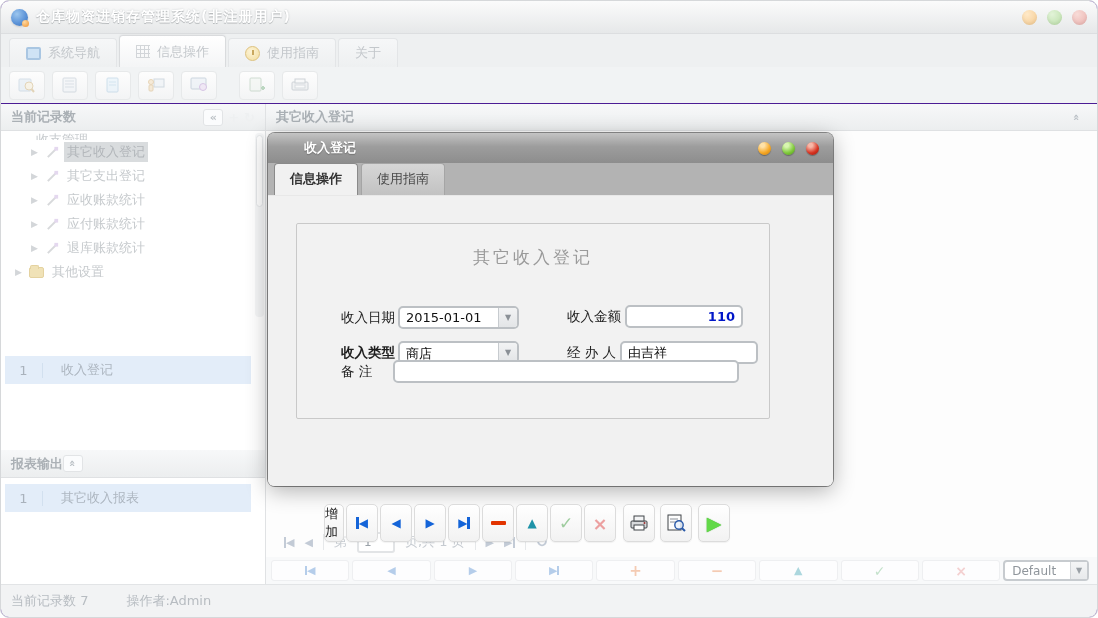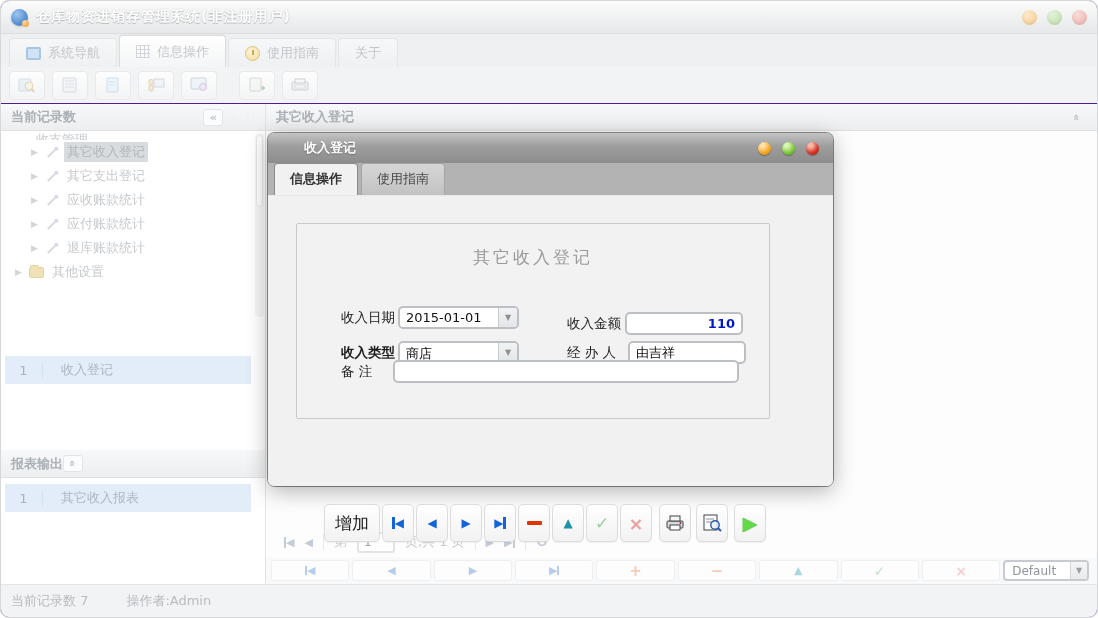--- a/index.html
+++ b/index.html
@@ -115,26 +115,26 @@
   .groupbox { position:absolute; left:28px; top:27px; width:474px; height:196px; border:1px solid #c9c9c9; border-radius:2px; background:#f2f2f2; }
   .ftitle { position:absolute; left:0; top:22px; width:100%; text-align:center; color:#9a9a9a; font-size:17px; letter-spacing:3px; }
   .frow { position:absolute; display:flex; align-items:center; }
   .flabel { font-size:13.5px; color:#1d1d1d; white-space:nowrap; }
   .flabel.b { font-weight:bold; }
   .combo { display:flex; width:121px; height:23px; border:2px solid #bcc0c4; border-radius:5px; background:#fff; overflow:hidden; }
   .combo .cval { flex:1; font-size:13px; color:#111; padding:2px 0 0 6px; }
   .combo .cdd { width:19px; background:linear-gradient(#f2f3f4,#e3e5e7); border-left:1px solid #c7cbcf; color:#8a9096; font-size:8px; display:flex; align-items:center; justify-content:center; }
   .tbox { height:23px; border:2px solid #bcc0c4; border-radius:5px; background:#fff; font-size:13px; color:#111; padding:0 6px; font-family:inherit; outline:none; }
   .tbox.amount { width:118px; color:#0016c8; font-weight:bold; text-align:right; }
-  .tbox.handler { width:118px;margin-left:8px; }
+  .tbox.handler { width:138px; }
   .tbox.remark { width:346px; }
   .btnrow { position:absolute; left:56px; top:308px; display:flex; gap:2px; align-items:center; }
   .ibtn { width:32px; height:38px; border:1px solid #dcdcdc; border-radius:5px; background:linear-gradient(#ffffff,#f2f2f2);
     display:flex; align-items:center; justify-content:center; box-shadow:0 1px 1px rgba(0,0,0,.05); }
-  .ibtn.txt { width:56px; font-size:17px; color:#222; }
+  .ibtn.txt { width:20px; font-size:13px; color:#222; }
   .nav { color:#1464d8; font-size:12px; font-weight:bold; display:flex; align-items:center; }
   .navbar { width:2.5px; height:12px; background:#1464d8; }
   .redminus { width:15px; height:4px; background:#e23400; border-radius:1px; }
   .tealup { color:#1e93a8; font-size:12px; }
   .chk { color:#9ecc9e; font-size:17px; font-weight:bold; }
   .crs { color:#eca0a0; font-size:18px; font-weight:bold; }
   .playg { color:#62d948; font-size:19px; text-shadow:0 0 1px #2f9e1e; }
 </style>
 </head>
 <body>
@@ -407,21 +407,21 @@
       <div class="groupbox">
         <div class="ftitle">其它收入登记</div>
 
         <div class="frow" style="left:44px; top:82px; gap:3px;">
           <span class="flabel">收入日期</span>
           <span class="combo">
             <span class="cval">2015-01-01</span>
             <span class="cdd">▼</span>
           </span>
         </div>
-        <div class="frow" style="left:270px; top:88px; gap:4px;">
+        <div class="frow" style="left:270px; top:81px; gap:4px;">
           <span class="flabel">收入金额</span>
           <input class="tbox amount" value="110" style="">
         </div>
 
         <div class="frow" style="left:44px; top:117px; gap:3px;">
           <span class="flabel b">收入类型</span>
           <span class="combo">
             <span class="cval">商店</span>
             <span class="cdd">▼</span>
           </span>

